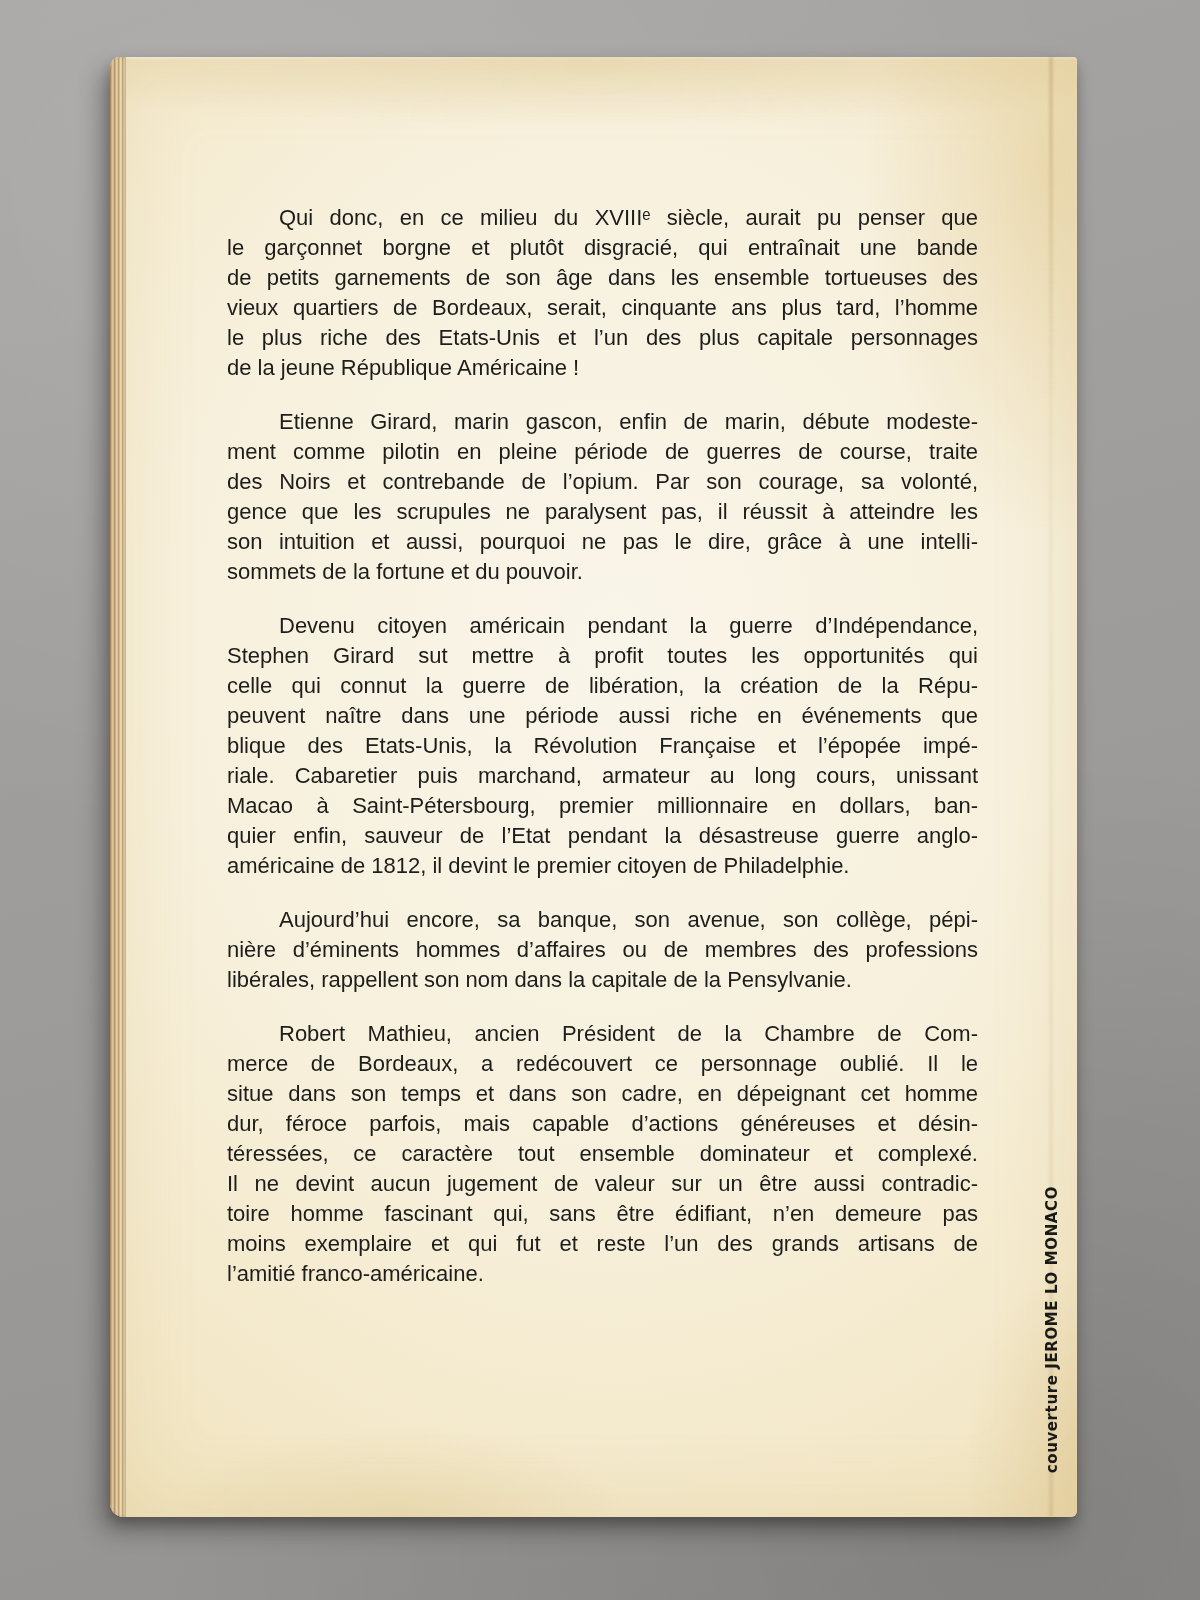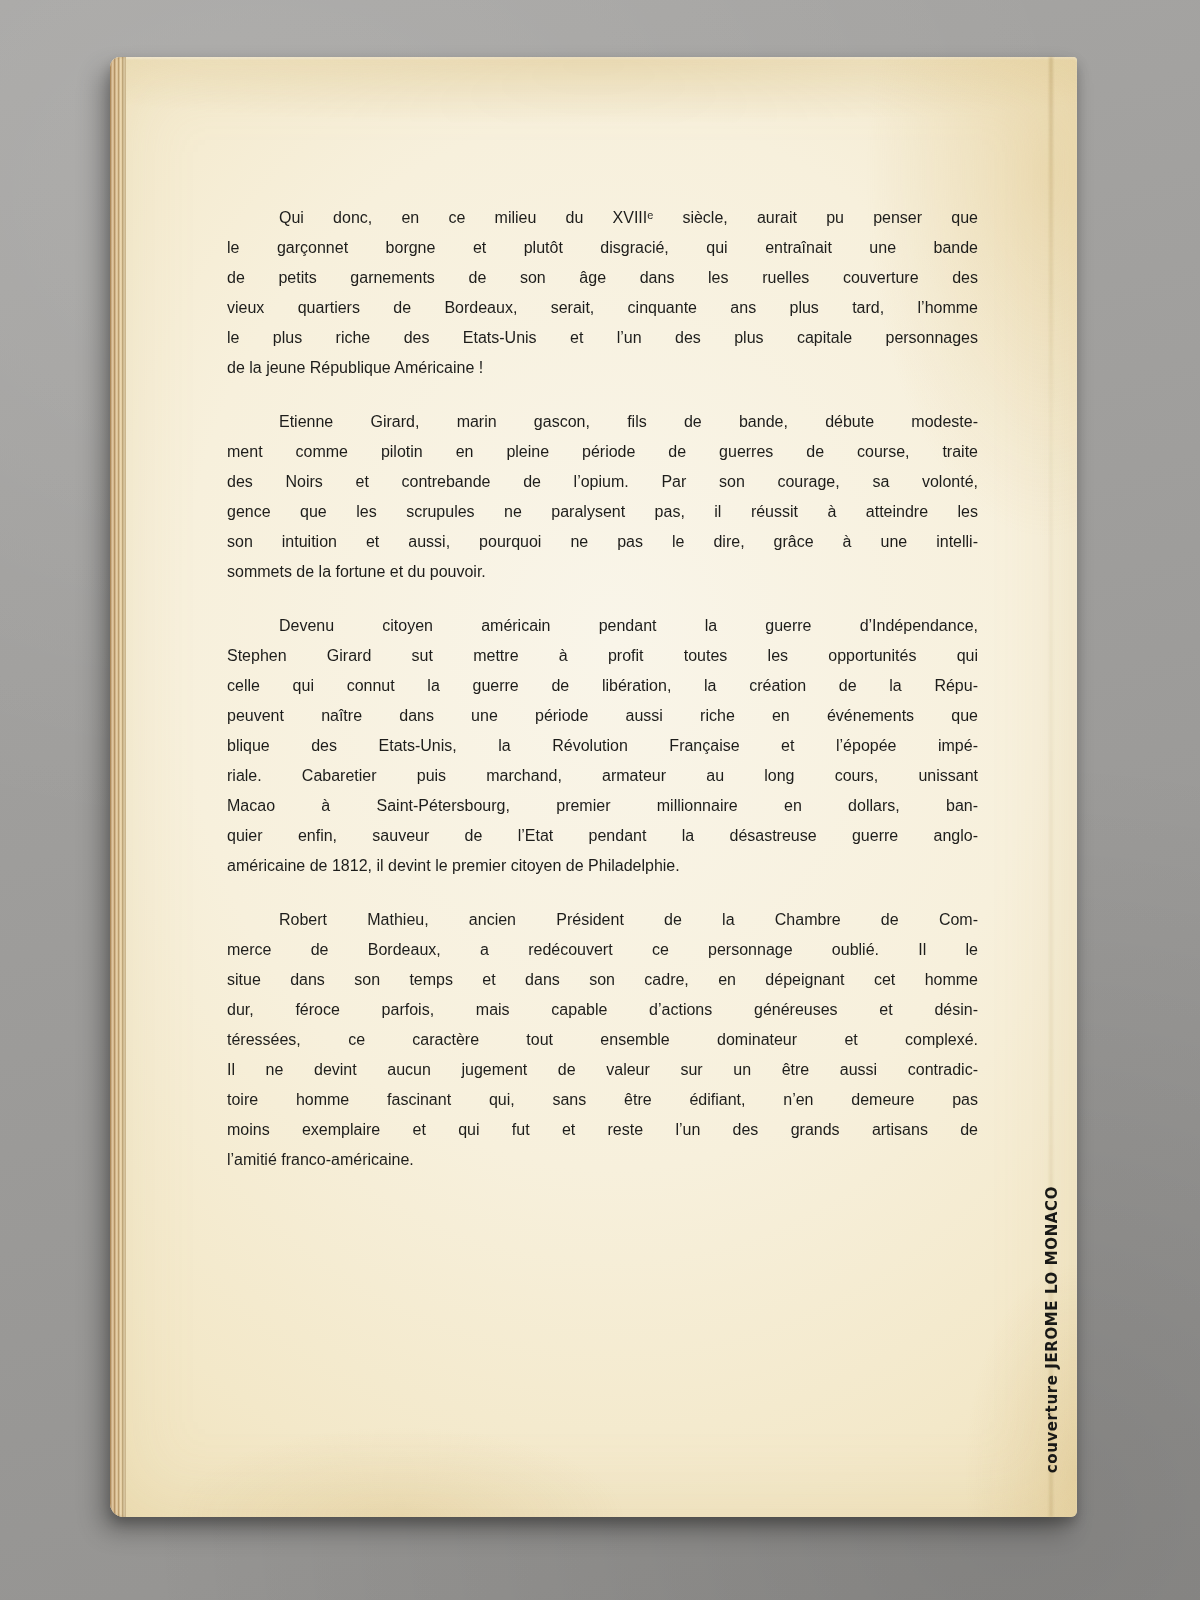--- a/index.html
+++ b/index.html
@@ -73,21 +73,21 @@
       rgba(168,138,80,0.22) 100%);
     filter: blur(1px);
   }
 
   .cover-text {
     position: absolute;
     left: 117px;
     top: 146px;
     width: 751px;
     color: #1d1d1b;
-    font-size: 16px;
+    font-size: 22px;
     line-height: 30px;
     font-weight: 400;
   }
 
   .para { margin-top: 24px; }
   .para:first-child { margin-top: 0; }
 
   .line {
     text-align: justify;
     text-align-last: justify;
@@ -113,45 +113,50 @@
 <body>
 
 <div class="scene">
   <div class="book">
     <div class="page-edges"></div>
     <div class="spine-crease"></div>
     <div class="cover-text">
         <div class="para">
           <div class="line first">Qui donc, en ce milieu du XVIIIᵉ siècle, aurait pu penser que</div>
           <div class="line">le garçonnet borgne et plutôt disgracié, qui entraînait une bande</div>
-          <div class="line">de petits garnements de son âge dans les ruelles couverture des</div>
+          <div class="line">de petits garnements de son âge dans les ensemble tortueuses des</div>
           <div class="line">vieux quartiers de Bordeaux, serait, cinquante ans plus tard, l’homme</div>
           <div class="line">le plus riche des Etats-Unis et l’un des plus capitale personnages</div>
           <div class="line last">de la jeune République Américaine !</div>
         </div>
         <div class="para">
-          <div class="line first">Etienne Girard, marin gascon, fils de bande, débute modeste-</div>
+          <div class="line first">Etienne Girard, marin gascon, enfin de marin, débute modeste-</div>
           <div class="line">ment comme pilotin en pleine période de guerres de course, traite</div>
           <div class="line">des Noirs et contrebande de l’opium. Par son courage, sa volonté,</div>
           <div class="line">gence que les scrupules ne paralysent pas, il réussit à atteindre les</div>
           <div class="line">son intuition et aussi, pourquoi ne pas le dire, grâce à une intelli-</div>
           <div class="line last">sommets de la fortune et du pouvoir.</div>
         </div>
         <div class="para">
           <div class="line first">Devenu citoyen américain pendant la guerre d’Indépendance,</div>
           <div class="line">Stephen Girard sut mettre à profit toutes les opportunités qui</div>
           <div class="line">celle qui connut la guerre de libération, la création de la Répu-</div>
           <div class="line">peuvent naître dans une période aussi riche en événements que</div>
           <div class="line">blique des Etats-Unis, la Révolution Française et l’épopée impé-</div>
           <div class="line">riale. Cabaretier puis marchand, armateur au long cours, unissant</div>
           <div class="line">Macao à Saint-Pétersbourg, premier millionnaire en dollars, ban-</div>
           <div class="line">quier enfin, sauveur de l’Etat pendant la désastreuse guerre anglo-</div>
           <div class="line last">américaine de 1812, il devint le premier citoyen de Philadelphie.</div>
         </div>
         <div class="para">
+          <div class="line first">Aujourd’hui encore, sa banque, son avenue, son collège, pépi-</div>
+          <div class="line">nière d’éminents hommes d’affaires ou de membres des professions</div>
+          <div class="line last">libérales, rappellent son nom dans la capitale de la Pensylvanie.</div>
+        </div>
+        <div class="para">
           <div class="line first">Robert Mathieu, ancien Président de la Chambre de Com-</div>
           <div class="line">merce de Bordeaux, a redécouvert ce personnage oublié. Il le</div>
           <div class="line">situe dans son temps et dans son cadre, en dépeignant cet homme</div>
           <div class="line">dur, féroce parfois, mais capable d’actions généreuses et désin-</div>
           <div class="line">téressées, ce caractère tout ensemble dominateur et complexé.</div>
           <div class="line">Il ne devint aucun jugement de valeur sur un être aussi contradic-</div>
           <div class="line">toire homme fascinant qui, sans être édifiant, n’en demeure pas</div>
           <div class="line">moins exemplaire et qui fut et reste l’un des grands artisans de</div>
           <div class="line last">l’amitié franco-américaine.</div>
         </div>

